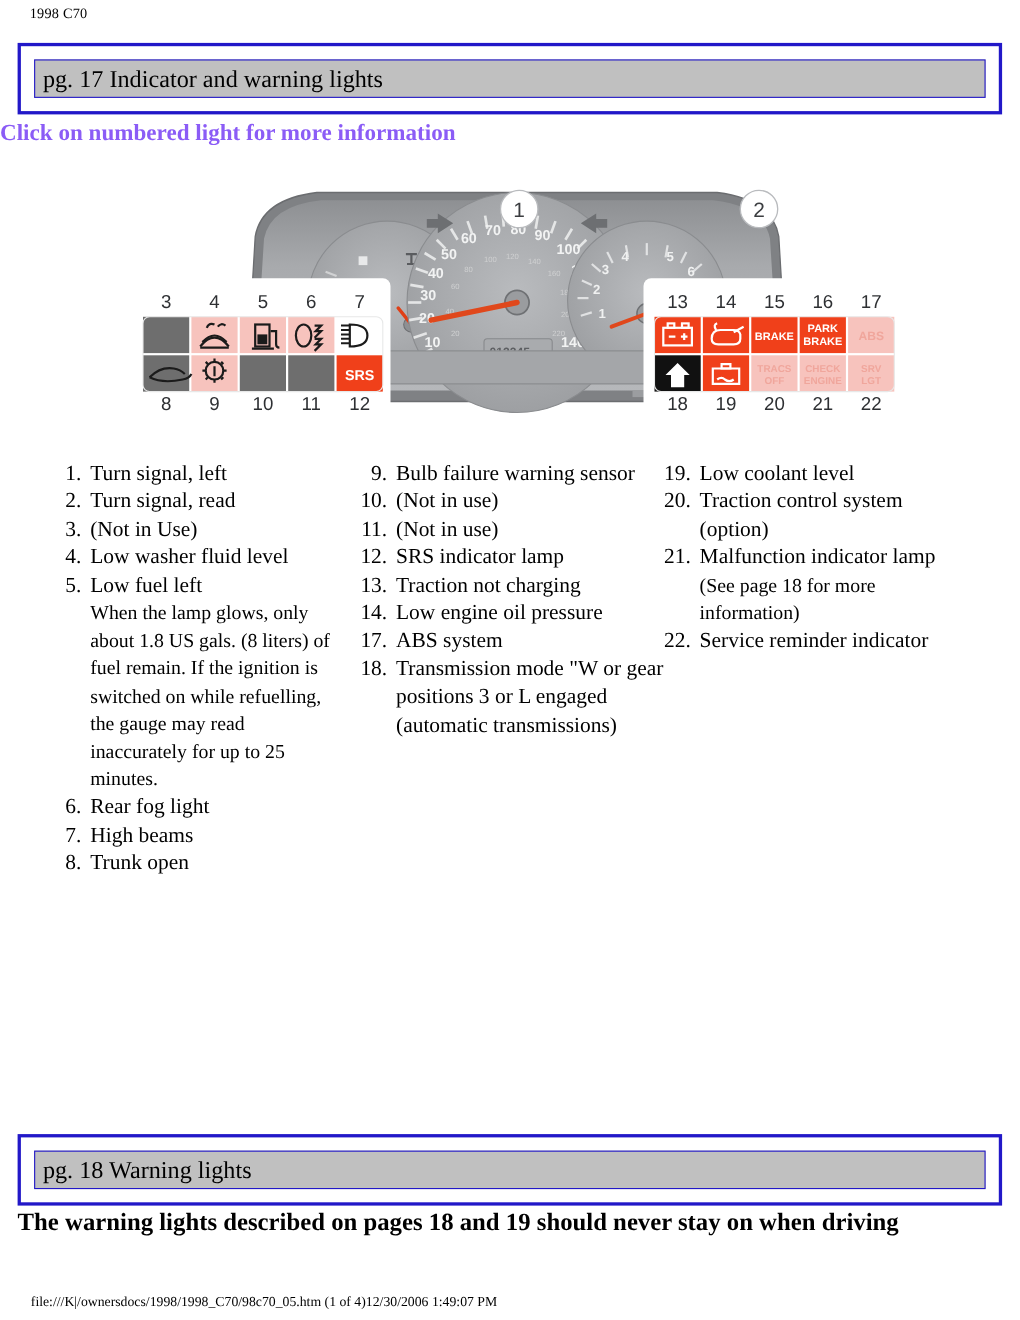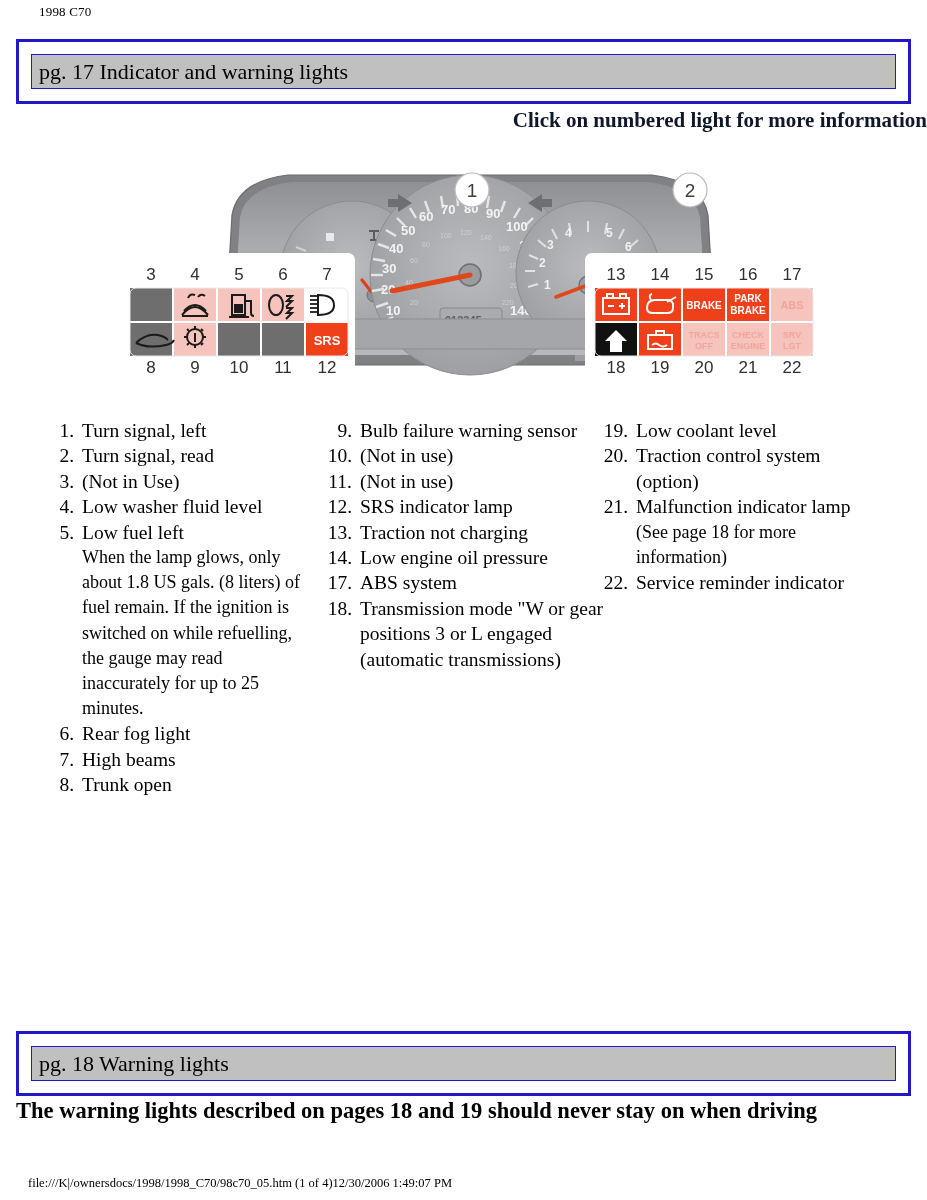--- a/index.html
+++ b/index.html
@@ -17,21 +17,20 @@
   }
 
   
   .doc-label {
     position: absolute;
     left: 27px;
     top: 4px;
     font-size: 13px;
     letter-spacing: 0.2px;
     white-space: nowrap;
-    margin-left: 12px;
   }
 
   
   .section-bar {
     position: absolute;
     left: 16px;
     width: 895px;
     box-sizing: border-box;
     border: 3px solid #2218c8;
     background: #ffffff;
@@ -49,24 +48,24 @@
   }
   #bar-pg17 { top: 39px; }
   #bar-pg18 { top: 1031px; }
 
   
   .click-note {
     position: absolute;
     left: 0;
     top: 108px;
     width: 927px;
-    text-align: right;
+    text-align: left;
     font-size: 21px;
     font-weight: bold;
-    color: #0f172a;
+    color: #8b5cf6;
     white-space: nowrap;
   }
 
   
   #dash-figure {
     position: absolute;
     left: 120px;
     top: 155px;
     width: 700px;
     height: 238px;

